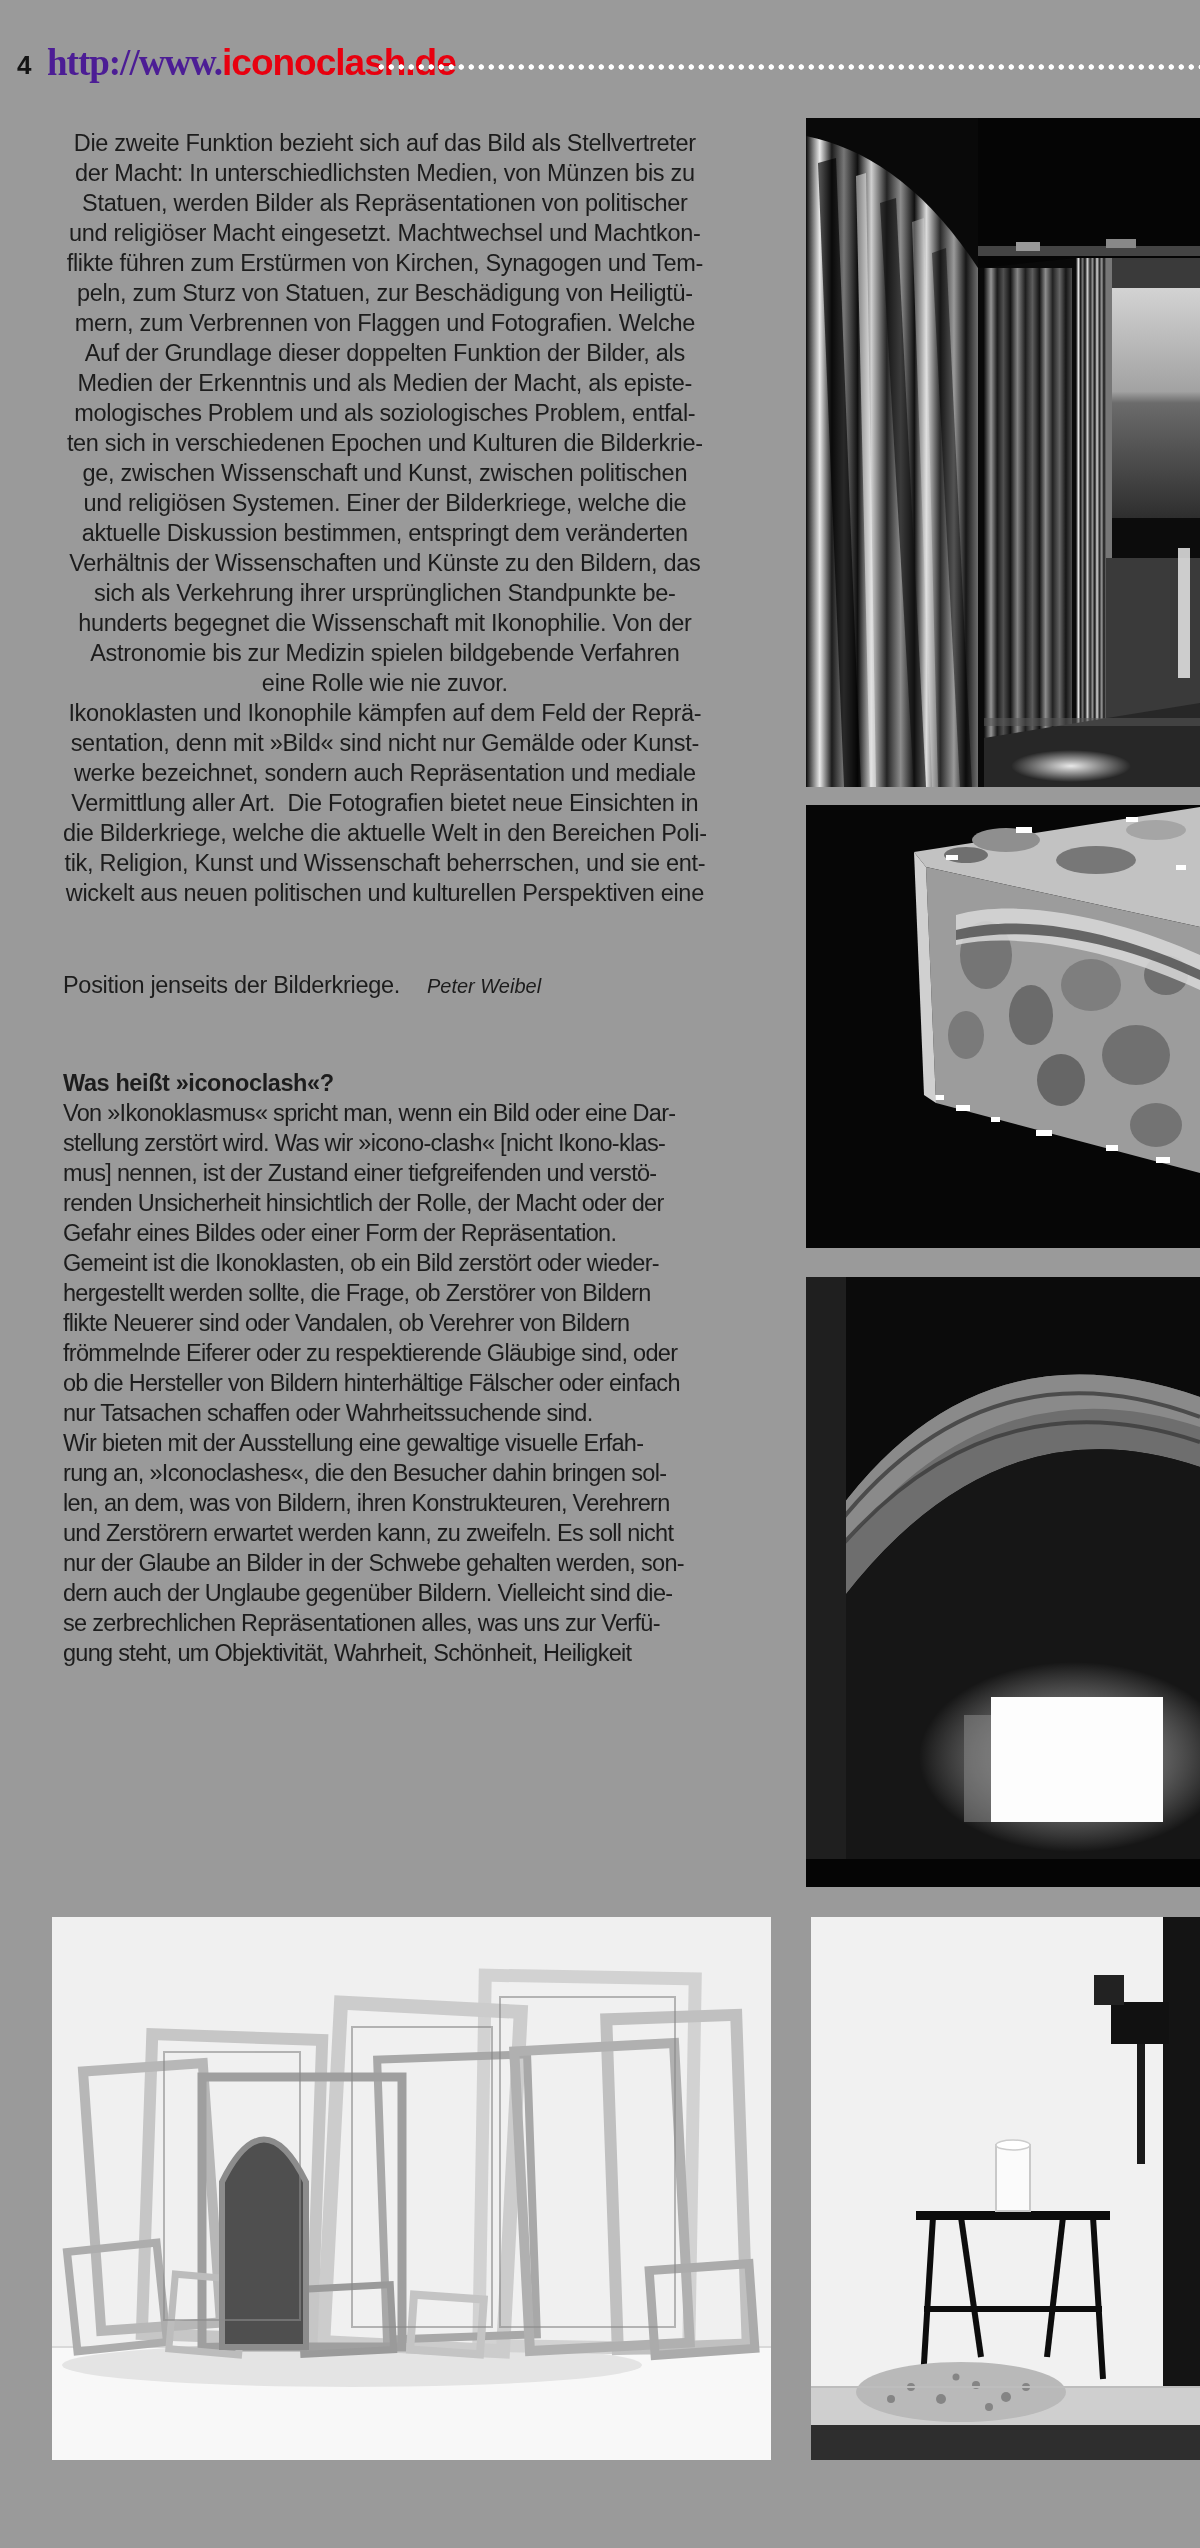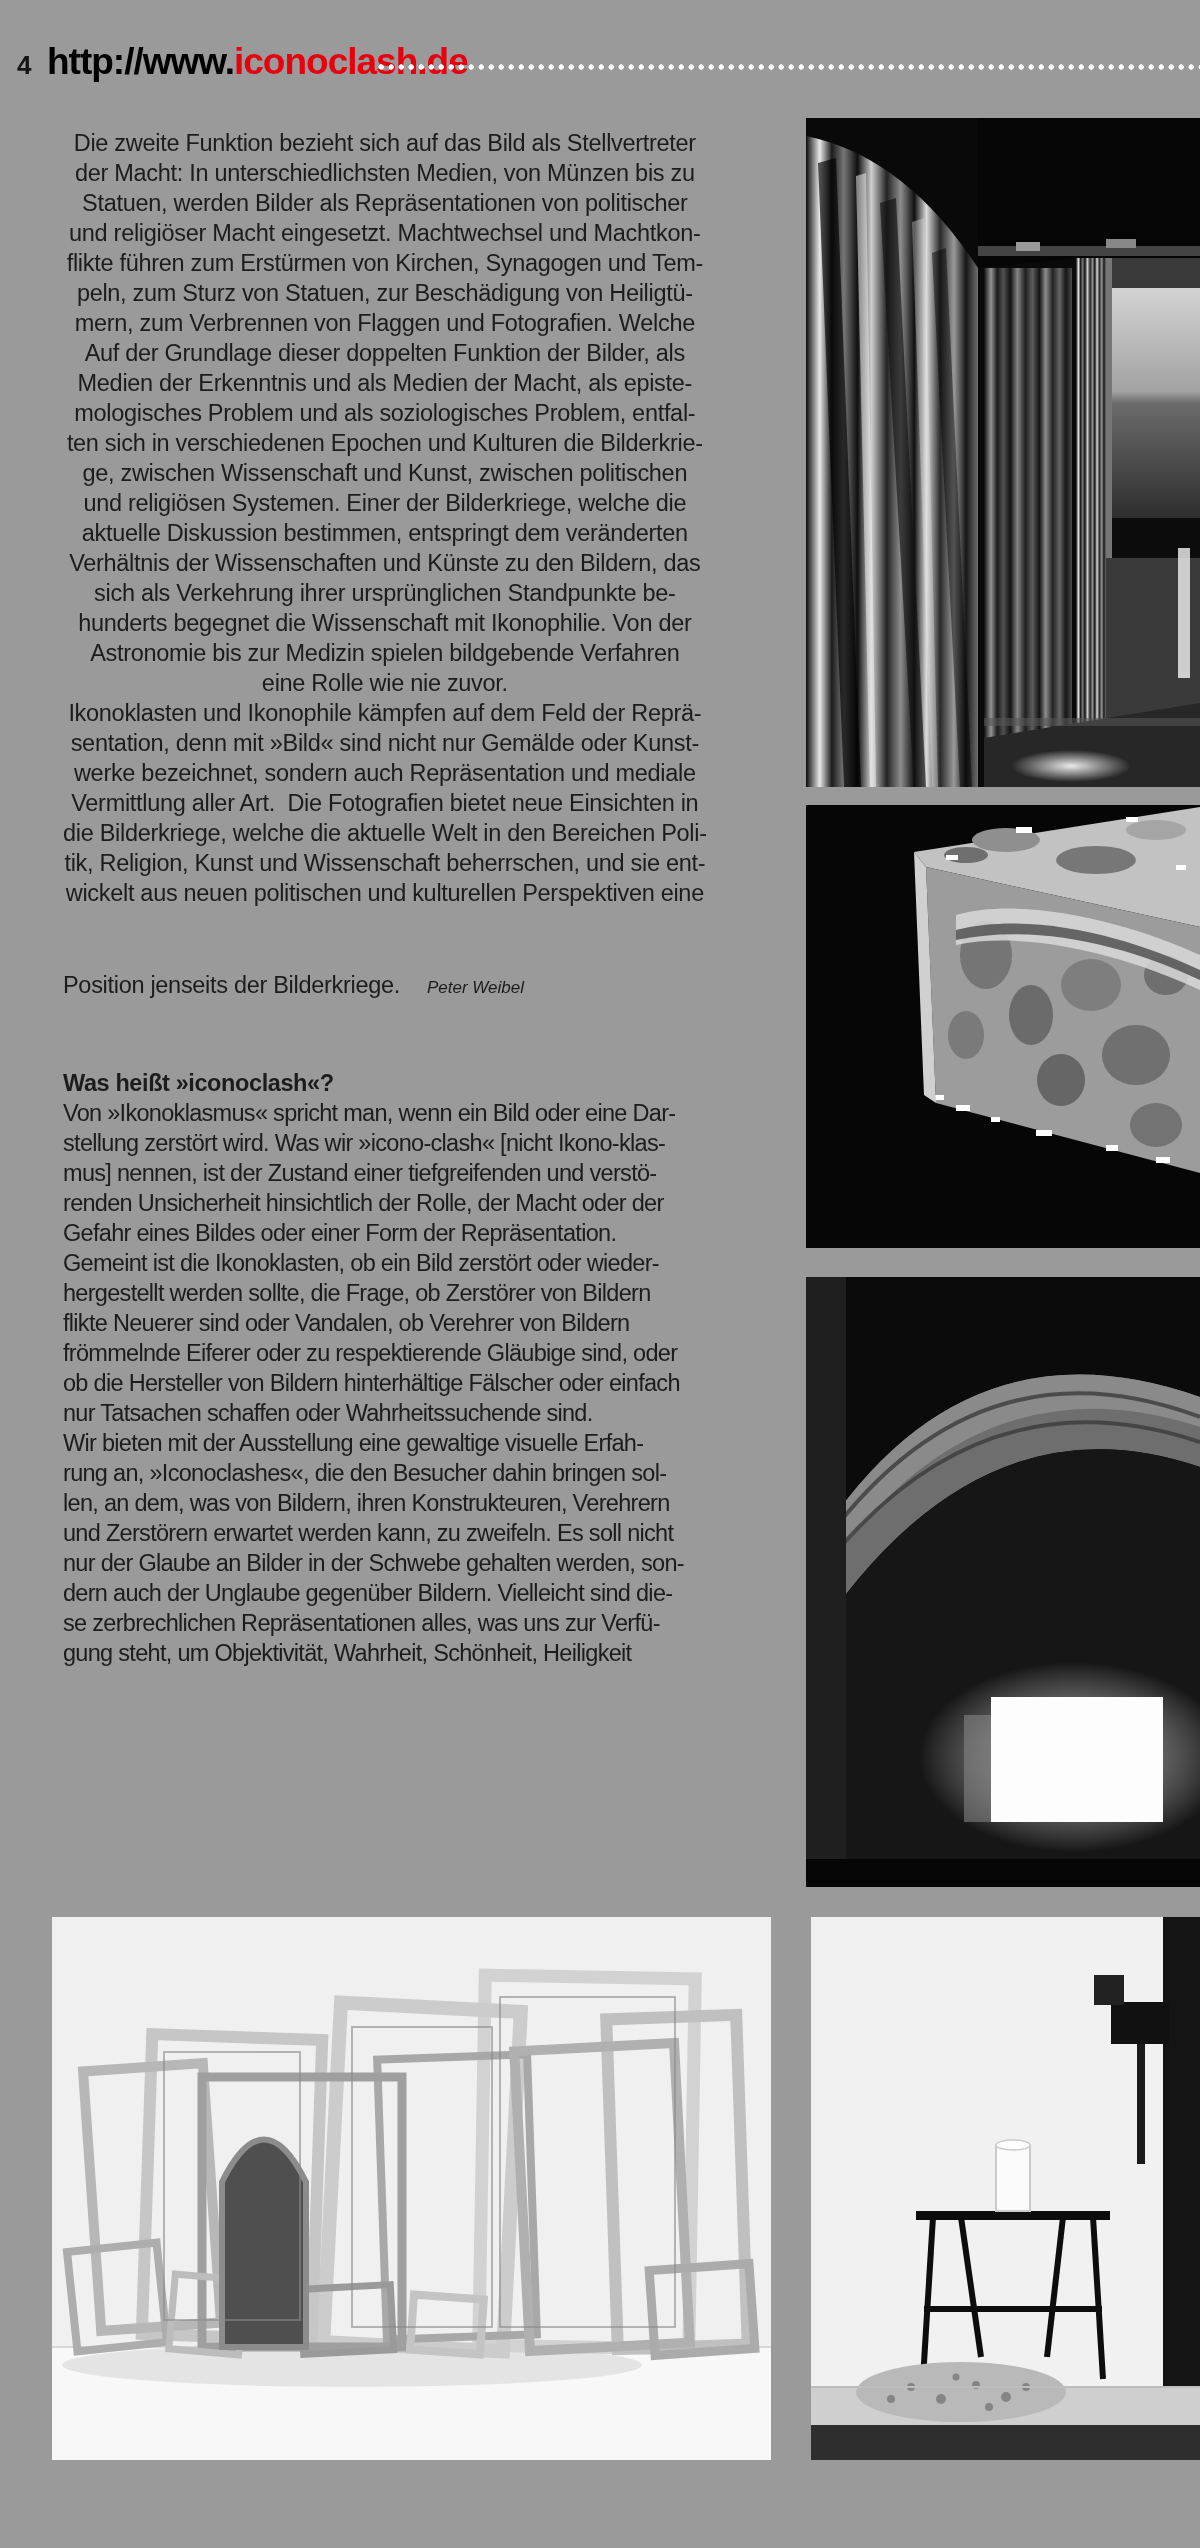--- a/index.html
+++ b/index.html
@@ -10,33 +10,33 @@
   }
   
   .hdr-num {
     position:absolute; left:17px; top:50px;
     font-size:26px; font-weight:bold; color:#141414; letter-spacing:-0.5px;
   }
   .hdr-url {
     position:absolute; left:47px; top:41px;
     font-size:37px; font-weight:bold; letter-spacing:-1px; white-space:nowrap;
   }
-  .hdr-url .u-white { color:#000000; }
+  .hdr-url .u-white { color:#4c1d95;font-family:Liberation Serif, serif; }
   .hdr-url .u-red   { color:#e8000f; }
   .dotline {
     position:absolute; left:378px; top:61px; width:822px; height:12px;
     background-image: radial-gradient(circle at 3.2px 6px, #ffffff 2.4px, rgba(255,255,255,0) 3px);
     background-size:10px 12px; background-repeat:repeat-x;
   }
   
   .tb { position:absolute; left:63px; color:#1c1c1c; font-size:23.5px; line-height:30px; letter-spacing:-0.3px; }
   .tb .tline { white-space:pre; }
   #block1 { top:128px;text-align:center; }
   #block1-last { top:970px; }
-  .author { font-style:italic; font-size:17px; letter-spacing:0; margin-left:27px; }
+  .author { font-style:italic; font-size:20px; letter-spacing:0; margin-left:27px; }
   #block2-heading { top:1068px; font-weight:bold; letter-spacing:-0.4px; white-space:pre; }
   #block2 { top:1098px; letter-spacing:-0.7px; }
   
   .photo { position:absolute; overflow:hidden; }
   .photo svg { display:block; width:100%; height:100%; }
   #photo1 { left:806px; top:118px;  width:394px; height:669px; }
   #photo2 { left:806px; top:805px;  width:394px; height:443px; }
   #photo3 { left:806px; top:1277px; width:394px; height:610px; }
   #photo4 { left:52px;  top:1917px; width:719px; height:543px; }
   #photo5 { left:811px; top:1917px; width:389px; height:543px; }

